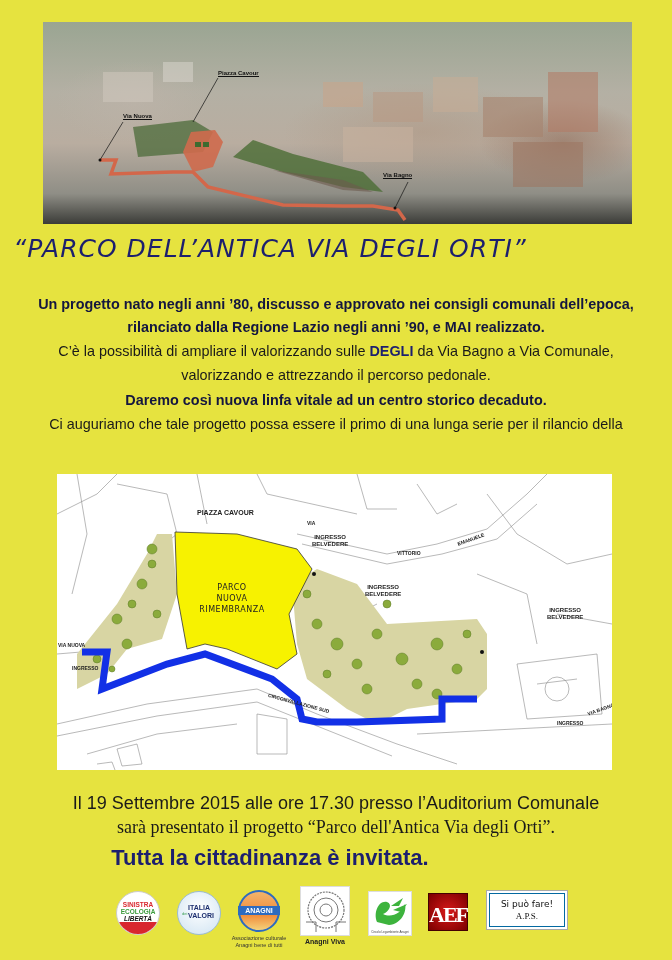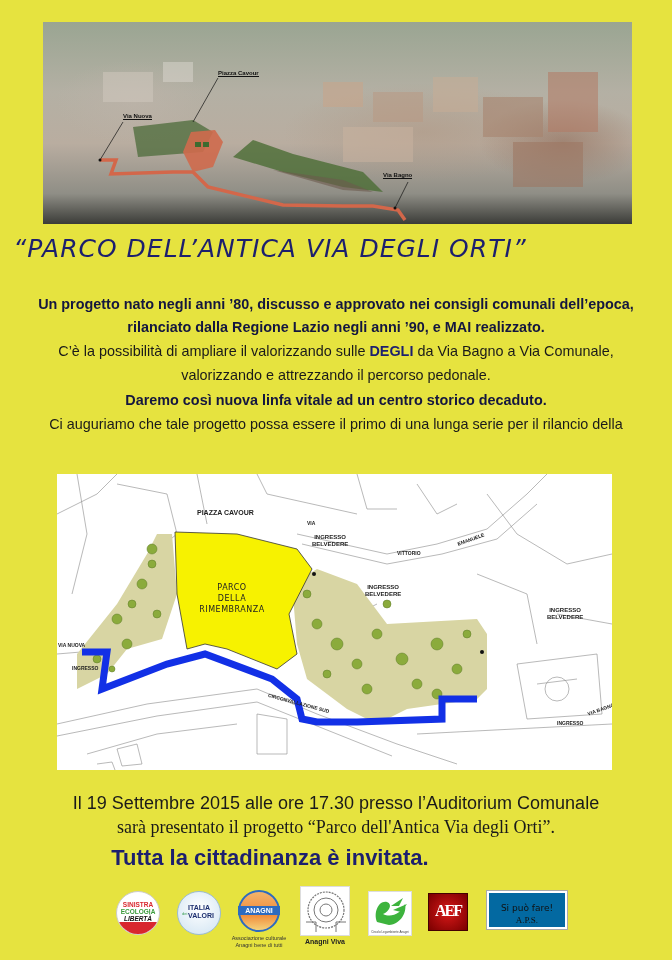--- a/index.html
+++ b/index.html
@@ -183,21 +183,21 @@
     <polygon points="118,58 180,60 240,75 255,95 232,140 240,180 220,195 170,175 148,170 130,175 120,120" fill="#f7f200" stroke="#333" stroke-width="0.8"></polygon>
 
     <polyline points="25,178 50,178 45,215 110,190 148,180 215,205 240,225 245,245 260,248 300,248 385,245 385,225 420,225" fill="none" stroke="#1230e6" stroke-width="7" stroke-linejoin="miter"></polyline>
 
     <circle cx="257" cy="100" r="2" fill="#111"></circle>
     <circle cx="425" cy="178" r="2" fill="#111"></circle>
   </svg>
   <div class="map-label" style="left:140px;top:35px;font-size:7px;">PIAZZA CAVOUR</div>
   <div class="park-label" style="left:135px;top:108px;width:80px;">
     <div>PARCO</div>
-    <div>DELLA</div>
+    <div>NUOVA</div>
     <div>RIMEMBRANZA</div>
   </div>
   <div class="map-label" style="left:255px;top:60px;width:36px;white-space:pre-line;">INGRESSO
 BELVEDERE</div>
   <div class="map-label" style="left:308px;top:110px;width:36px;white-space:pre-line;">INGRESSO
 BELVEDERE</div>
   <div class="map-label" style="left:490px;top:133px;width:36px;white-space:pre-line;">INGRESSO
 BELVEDERE</div>
   <div class="map-label" style="left:250px;top:46px;font-size:5px;">VIA</div>
   <div class="map-label" style="left:340px;top:76px;font-size:5px;">VITTORIO</div>
@@ -248,19 +248,19 @@
 <div class="logo" style="left:368px;top:891px;width:44px;height:45px;background:#fff;border:1px solid #ddd;">
   <svg width="44" height="38" viewBox="0 0 44 38">
     <path d="M8,30 C4,20 10,8 18,10 C24,12 20,20 14,22 C22,26 32,22 36,12 C38,20 32,32 20,33 Z" fill="#3db33d"></path>
     <path d="M22,14 L34,6 L30,14 Z" fill="#3db33d"></path>
     <path d="M24,18 L38,12 L32,20 Z" fill="#3db33d"></path>
   </svg>
   <div style="position:absolute;bottom:1px;width:100%;text-align:center;font-size:3px;color:#444;">Circolo Legambiente Anagni</div>
 </div>
 
 <div class="logo" style="left:428px;top:893px;width:40px;height:38px;background:radial-gradient(circle, #d81818, #7a0000);border:1px solid #400;">
-  <div style="position:absolute;top:8px;width:100%;text-align:center;font-family:'Liberation Serif',serif;font-size:16px;font-weight:bold;color:#fff;letter-spacing:-2px;">AEF</div>
-</div>
-
-<div class="logo" style="left:489px;top:893px;width:76px;height:34px;background:#0369a1;border:5px solid #0369a1;box-shadow:0 0 0 2px #fff, 0 0 0 3px #aaa;">
+  <div style="position:absolute;top:8px;width:100%;text-align:right;font-family:'Liberation Serif',serif;font-size:22px;font-weight:bold;color:#fff;letter-spacing:-2px;">AEF</div>
+</div>
+
+<div class="logo" style="left:489px;top:893px;width:76px;height:34px;background:#ffffff;border:1px solid #0369a1;box-shadow:0 0 0 2px #fff, 0 0 0 3px #aaa;">
   <div style="position:absolute;top:5px;width:100%;text-align:center;font-family:'DejaVu Sans',sans-serif;font-size:9px;color:#111;line-height:11px;">Si può fare!</div>
   <div style="position:absolute;top:17px;width:100%;text-align:center;font-family:Liberation Serif, serif;font-size:9px;color:#111;line-height:11px;">A.P.S.</div>
 </div>
 
 </body></html>

